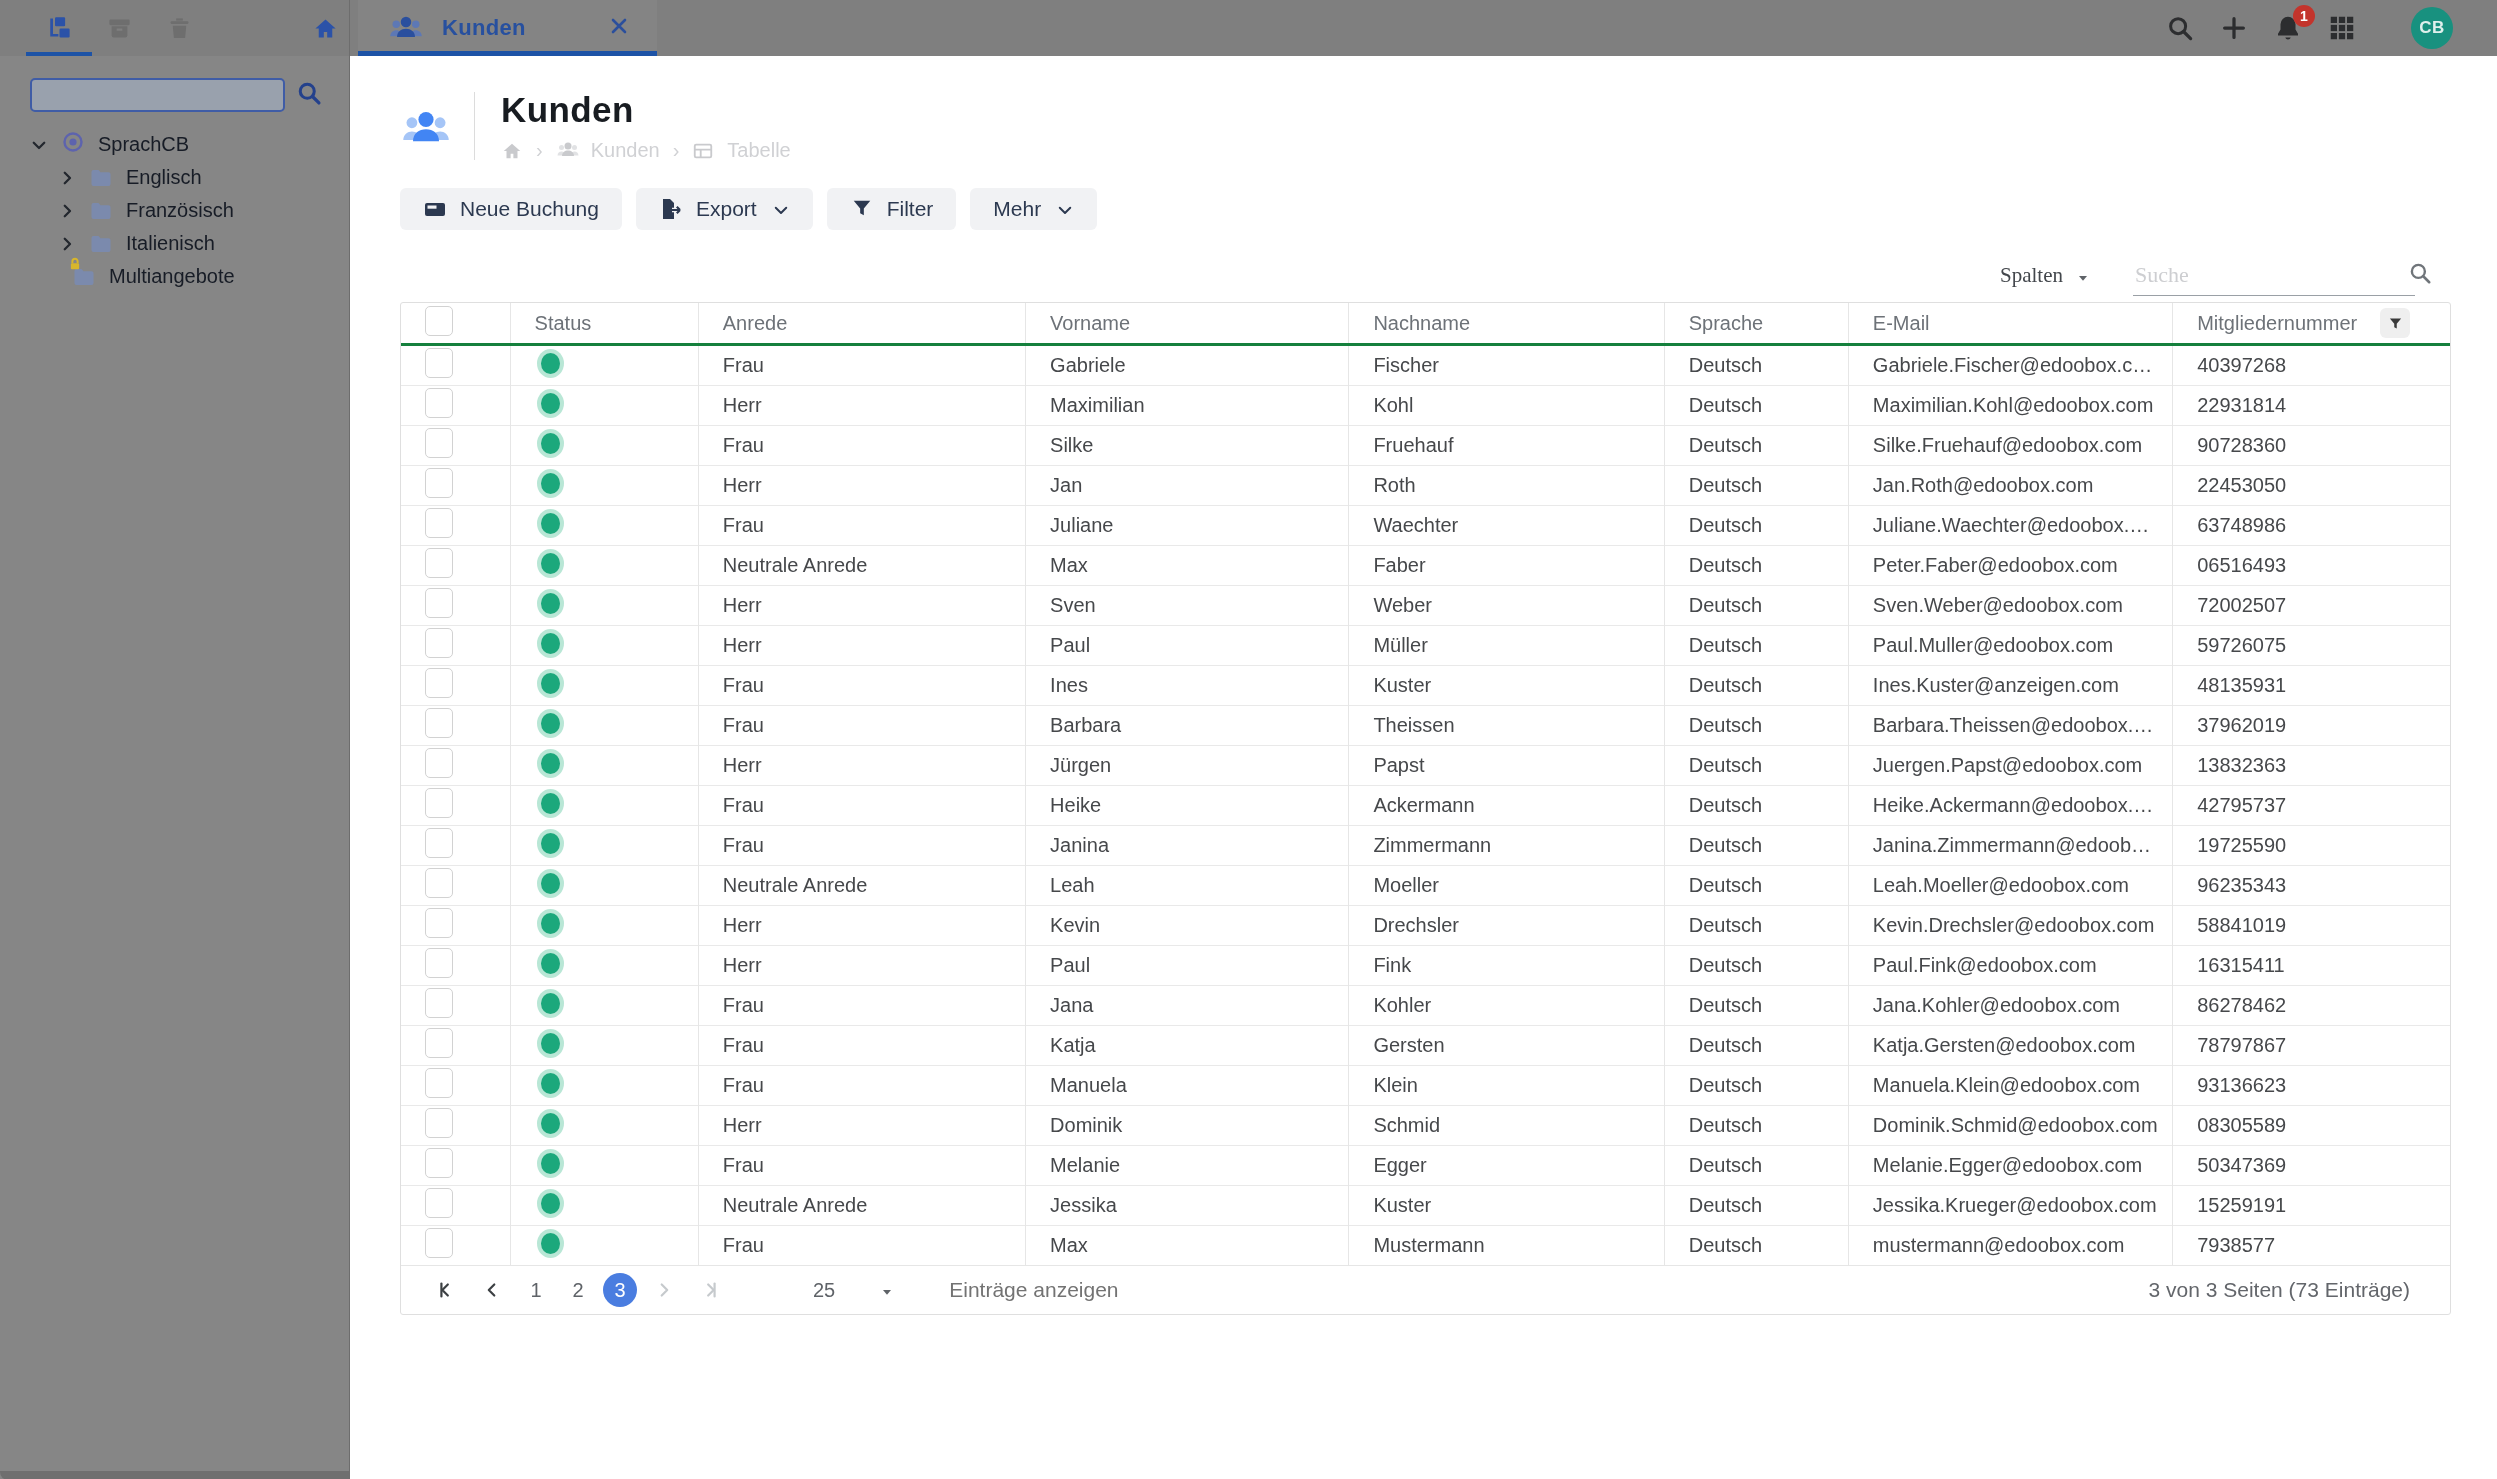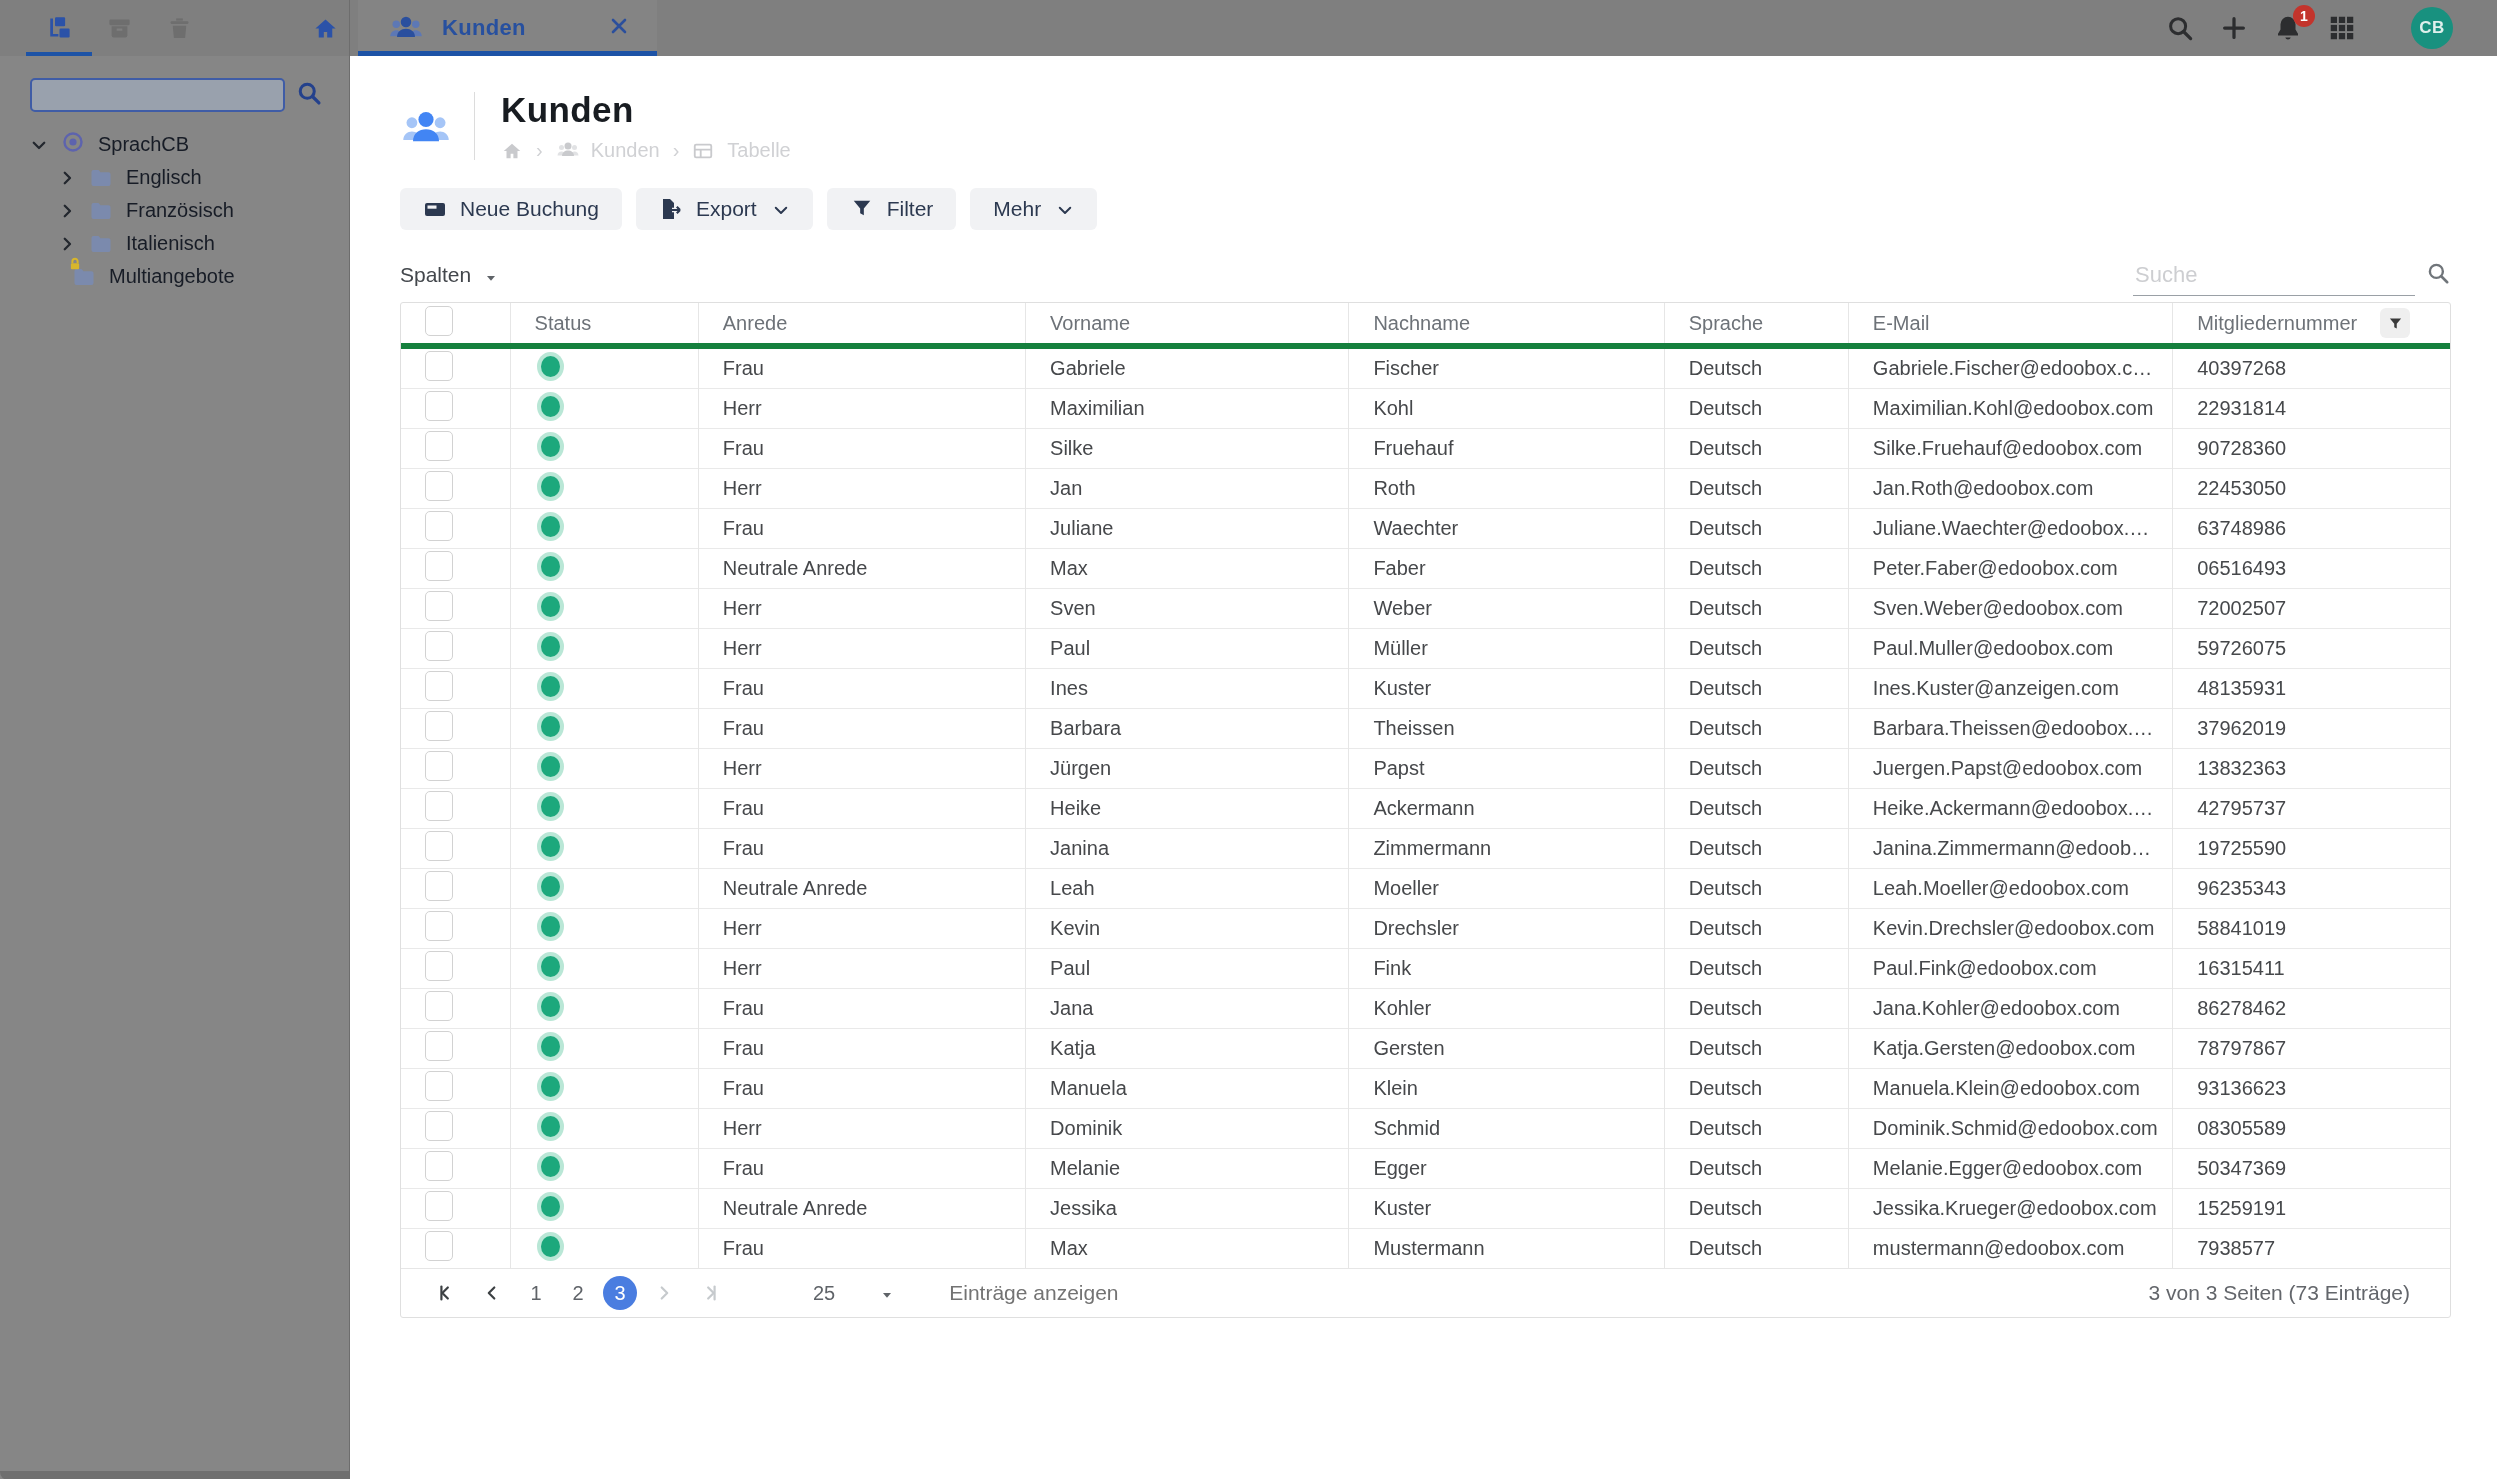--- a/index.html
+++ b/index.html
@@ -54,33 +54,33 @@
   .breadcrumb{display:flex;align-items:center;gap:13px;margin-top:9px;color:#d0d1d4;font-size:20px;}
   .bc-icon{width:22px;height:22px;color:#c9cacd;}
   .bc-sep{font-size:20px;color:#d0d1d4;}
 
   .toolbar{display:flex;margin-top:26px;}
   .btn{display:inline-flex;align-items:center;gap:13px;height:42px;padding:0 23px;border:none;border-radius:6px;
        background:#f1f2f4;color:#2c3950;font-size:21px;font-family:inherit;margin-right:14px;cursor:pointer;}
   .btn .bicon{width:24px;height:24px;}
   .btn .chev{width:18px;height:18px;margin-left:2px;}
 
-  .table-controls{width:2049px;display:flex;justify-content:space-between;align-items:center;
-                  margin-top:18px;height:54px;box-sizing:border-box;padding-right:34px;}
+  .table-controls{width:2049px;display:flex;justify-content:flex-end;align-items:center;
+                  margin-top:18px;height:54px;box-sizing:border-box;padding-right:34px;font-family:Liberation Serif, serif;}
   .cols-btn{display:flex;align-items:center;gap:12px;color:#43474c;font-size:21px;cursor:pointer;}
   .cols-btn .tri{width:16px;height:16px;color:#5f6368;}
   .tbl-search{display:flex;align-items:center;border-bottom:1px solid #9aa0a6;margin-left:42px;width:282px;height:40px;}
   .tbl-search input{flex:1;border:none;outline:none;font-size:22px;color:#3c4043;font-family:inherit;}
   .tbl-search input::placeholder{color:#cdced1;}
   .tbl-search .mag{color:#70757a;flex:none;}
 
   .card{width:2049px;border:1px solid #dfdfdf;border-radius:3px;box-sizing:content-box;}
   table.grid{width:100%;border-collapse:collapse;table-layout:fixed;}
   .grid th{height:40px;font-size:20px;font-weight:400;color:#6d7278;text-align:left;padding:0 0 0 24px;
-           border-bottom:6px solid #15803d;position:relative;white-space:nowrap;}
+           border-bottom:3px solid #15803d;position:relative;white-space:nowrap;}
   .grid td{height:39px;font-size:20px;color:#46484b;padding:0 14px 0 24px;white-space:nowrap;overflow:hidden;
            text-overflow:ellipsis;}
   .grid th + th, .grid td + td{border-left:1px solid #e6e6e6;}
   .grid tbody tr td{border-top:1px solid #e9e9e9;}
   .grid tbody tr:first-child td{border-top:none;}
   .checkbox{width:26px;height:28px;border:1px solid #d2d2d2;border-radius:5px;background:#fff;cursor:pointer;}
   .status-dot{display:inline-block;width:19px;height:21px;border-radius:50%;background:#1ca87c;
               box-shadow:0 0 0 4px #b9e7d6;margin-left:6px;}
   .th-filter{position:absolute;right:40px;top:5px;width:30px;height:30px;border-radius:6px;background:#efefef;
              display:flex;align-items:center;justify-content:center;color:#3a3a3a;cursor:pointer;}

